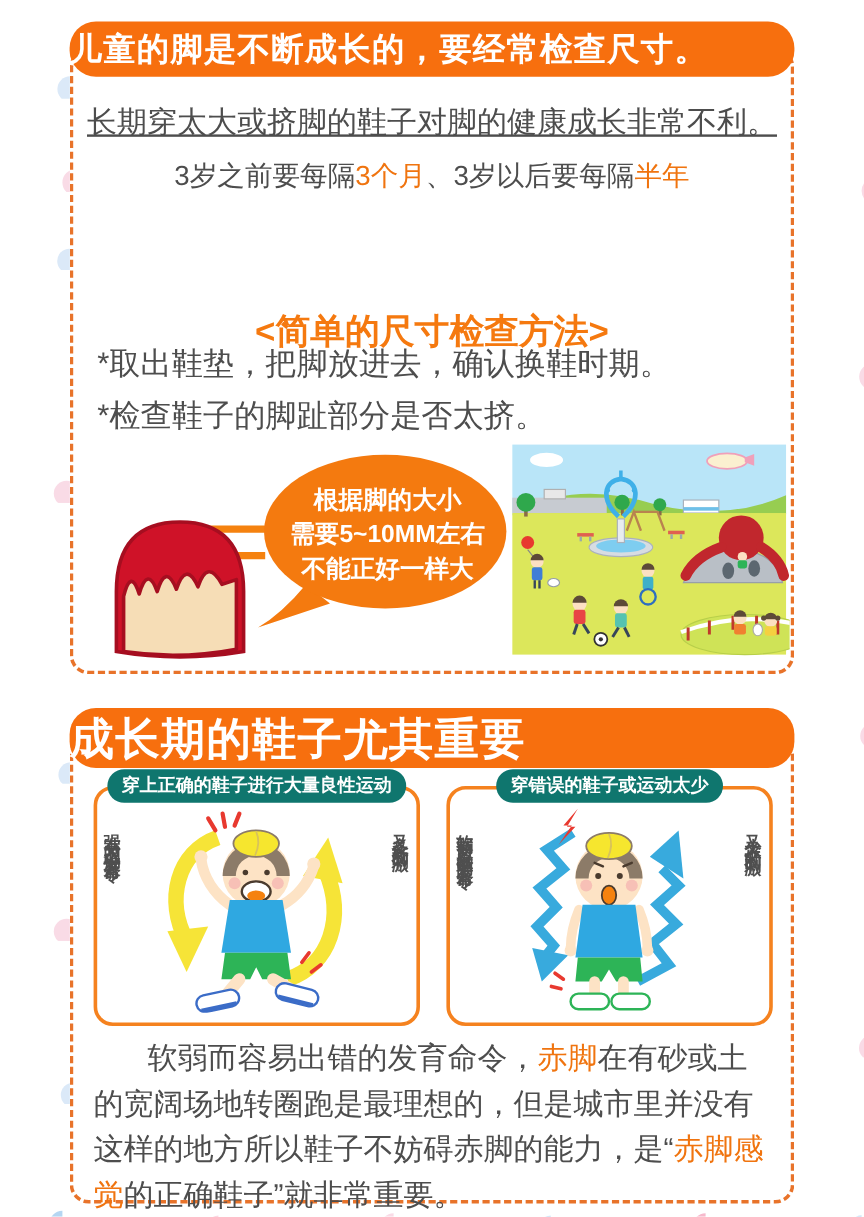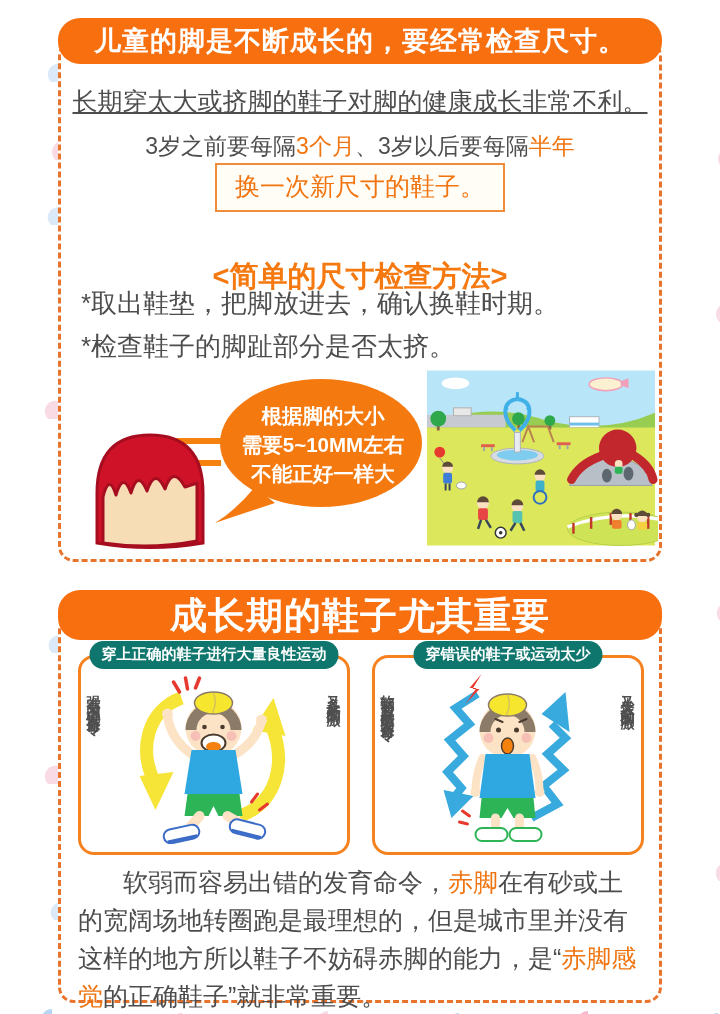--- a/index.html
+++ b/index.html
@@ -2,21 +2,21 @@
 <html><head>
 <meta charset="utf-8">
 <style>
   html,body{margin:0;padding:0;background:#fff;}
   .page{position:relative;width:720px;height:1014px;overflow:hidden;background:#ffffff;
         font-family:"Liberation Sans", sans-serif;}
   
   .flower{position:absolute;transform:translate(-50%,-50%);z-index:0;}
   
   .banner{position:absolute;left:58px;width:604px;background:#f76f0e;border-radius:22px;
-          color:#fff;font-weight:bold;text-align:center;z-index:3;letter-spacing:1px;}
+          color:#fff;font-weight:bold;text-align:left;z-index:3;letter-spacing:1px;}
   .banner-top{top:18px;height:46px;line-height:47px;font-size:27px;}
   .banner-growth{top:590px;height:50px;line-height:51px;font-size:37px;}
   
   .dashed-box{position:absolute;left:58px;width:598px;border:3px dashed #e8732a;border-radius:16px;
               background:#fff;z-index:1;}
   .box1{top:40px;height:516px;}
   .box2{top:614px;height:383px;}
   .box1 > *, .box2 > *{position:absolute;}
   .cline{left:0;width:100%;text-align:center;color:#4d4d4d;}
   .t-line1{top:42px;font-size:25px;text-decoration:underline;}
@@ -130,23 +130,20 @@
     </svg>
   <svg class="flower" viewBox="-30 -30 60 60" style="left:688px;top:1010px;width:60px;height:60px;color:#b5d6f2">
       <use href="#flower-shape"></use>
     </svg>
 
   <div class="banner banner-top">儿童的脚是不断成长的，要经常检查尺寸。</div>
 
   <div class="dashed-box box1">
     <div class="cline t-line1">长期穿太大或挤脚的鞋子对脚的健康成长非常不利。</div>
     <div class="cline t-line2"><span class="seg-dark">3岁之前要每隔</span><span class="seg-orange">3个月</span><span class="seg-dark">、3岁以后要每隔</span><span class="seg-orange">半年</span></div>
-    <div class="sizebox-wrap">
-      <span class="sizebox">换一次新尺寸的鞋子。</span>
-    </div>
     <div class="cline t-method">&lt;简单的尺寸检查方法&gt;</div>
     <div class="t-bullet t-bullet2">*检查鞋子的脚趾部分是否太挤。</div>
     <div class="t-bullet t-bullet1">*取出鞋垫，把脚放进去，确认换鞋时期。</div>
 
     <svg class="toe-bubble" width="352" height="182" viewBox="0 0 352 182">
 
       <line x1="60" y1="70" x2="152" y2="70" stroke="#f5820f" stroke-width="6"></line>
       <line x1="52" y1="92" x2="148" y2="92" stroke="#f5820f" stroke-width="6"></line>
 
       <path d="M 24 122 Q 24 64 77 64 Q 130 64 130 122 L 130 172 Q 77 181 24 172 Z" fill="#cf1228" stroke="#a60e20" stroke-width="3"></path>

